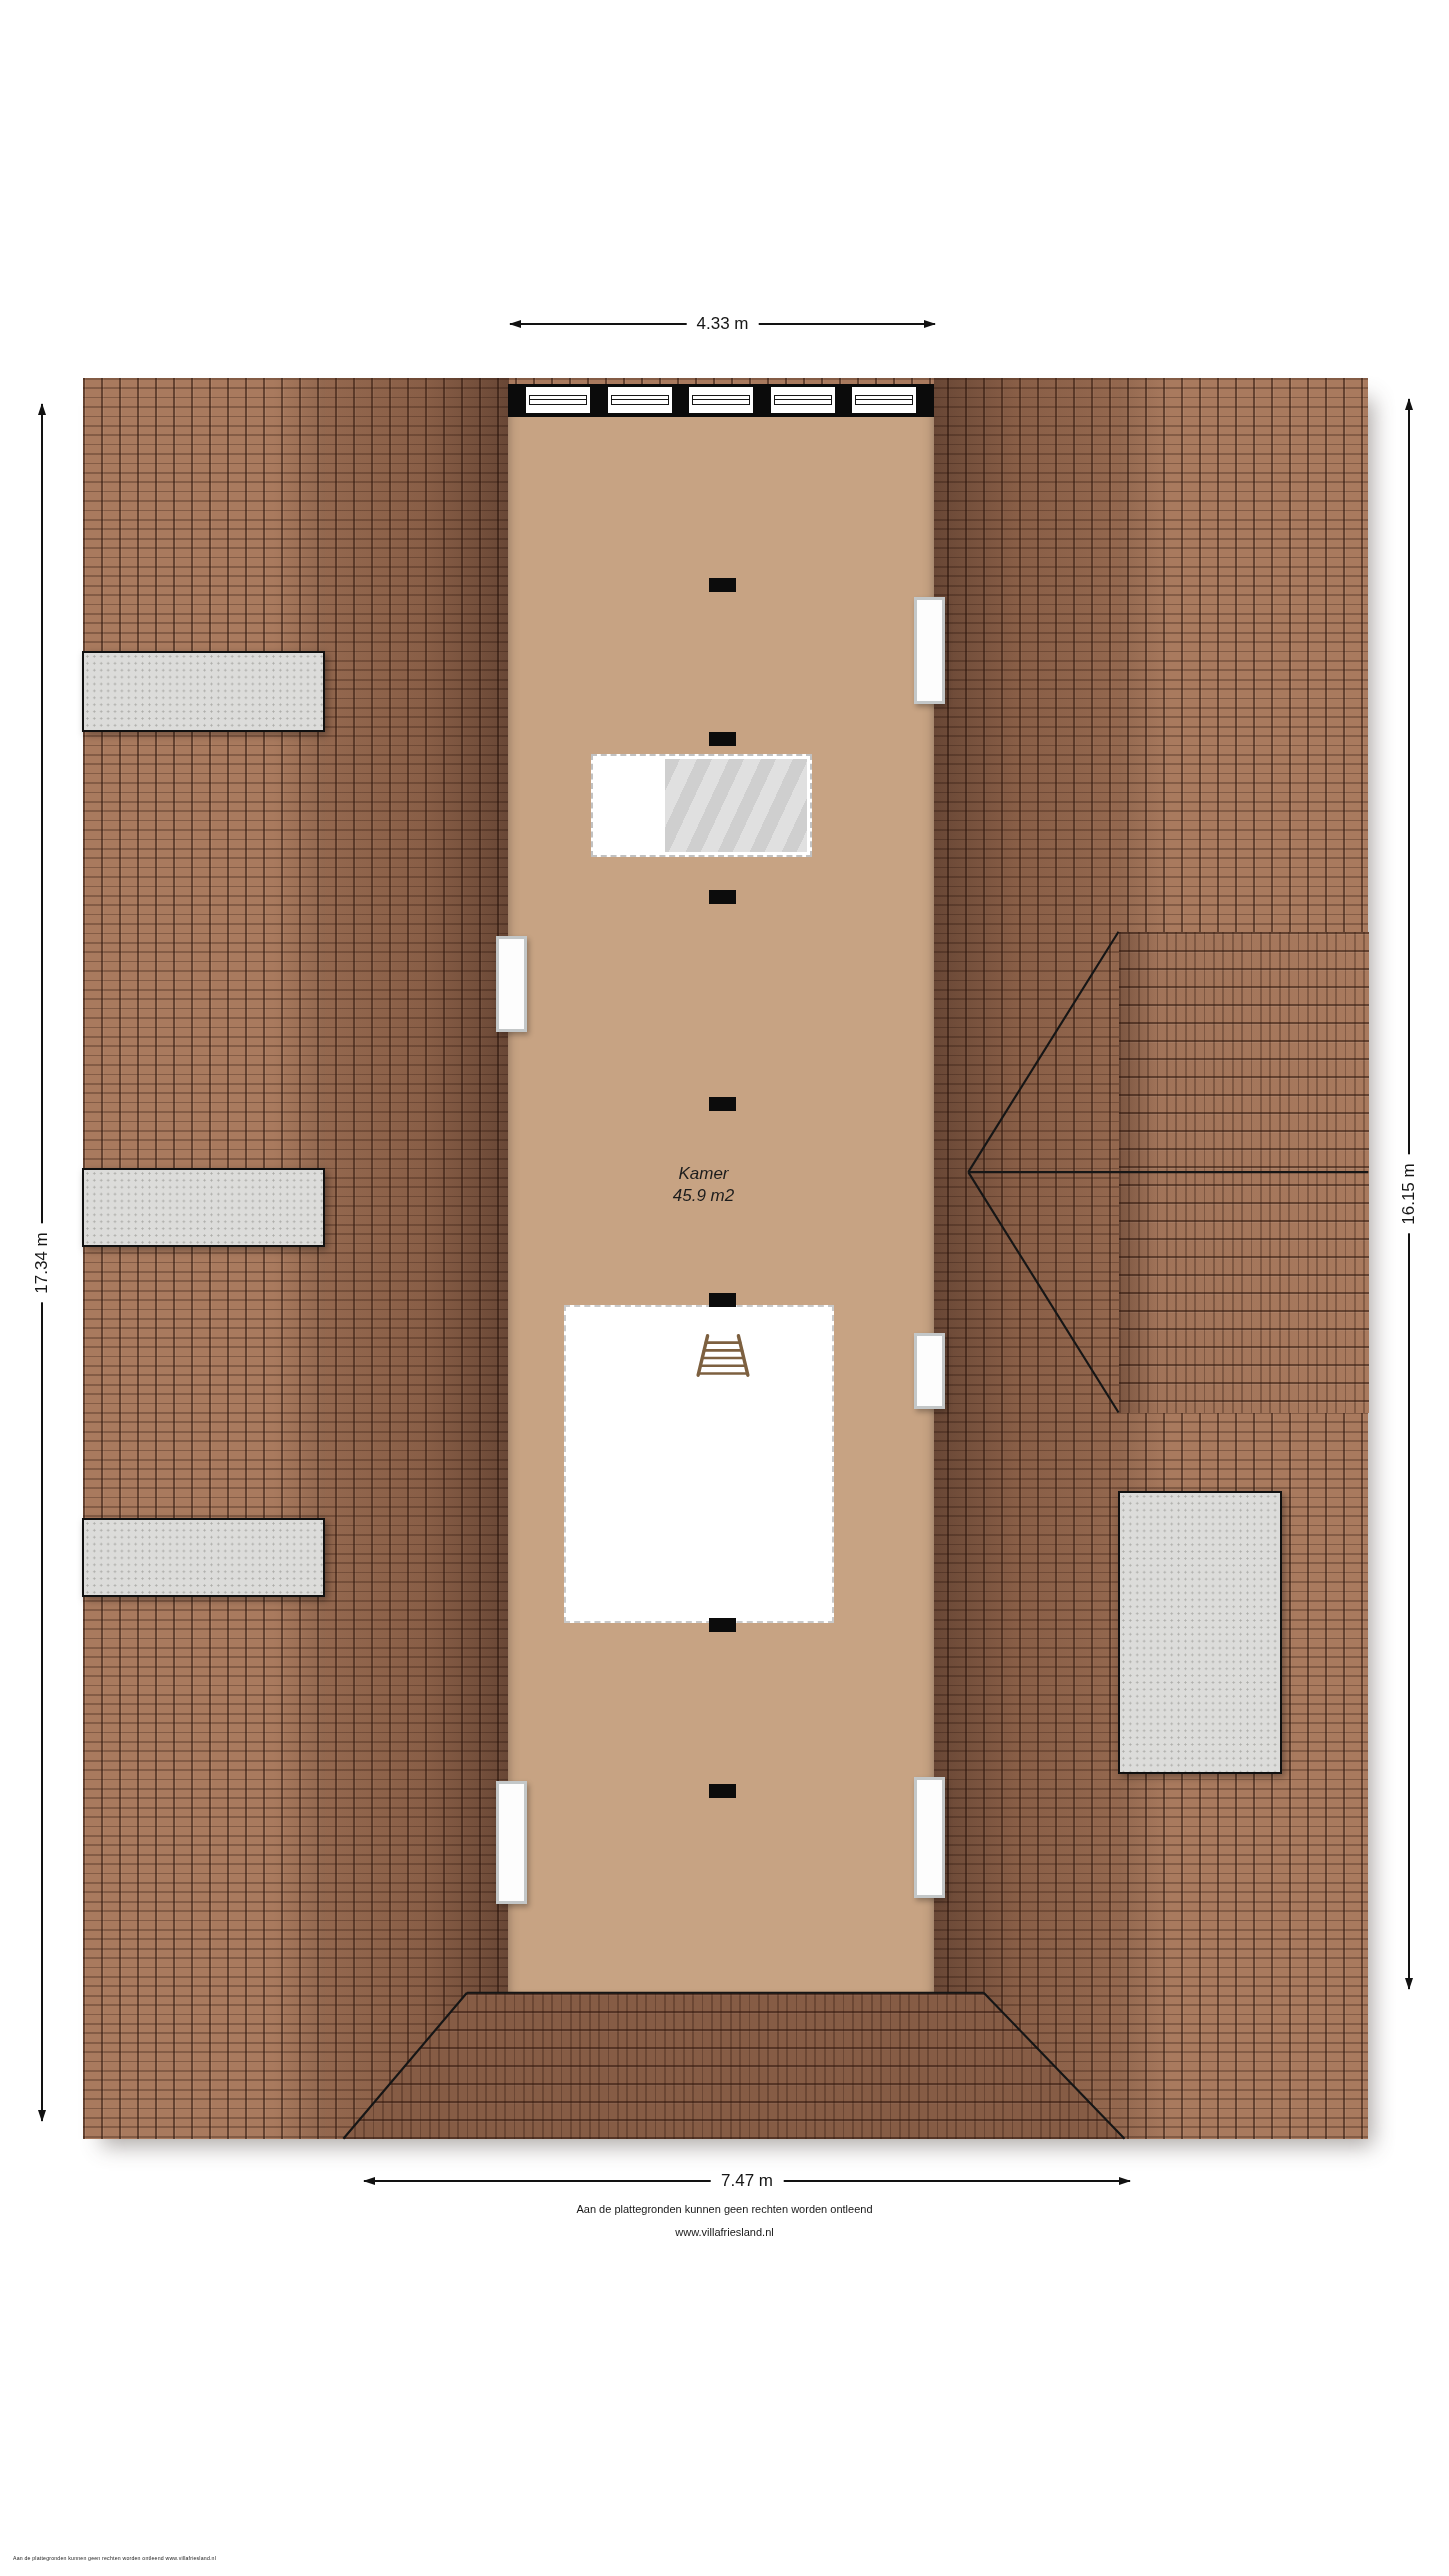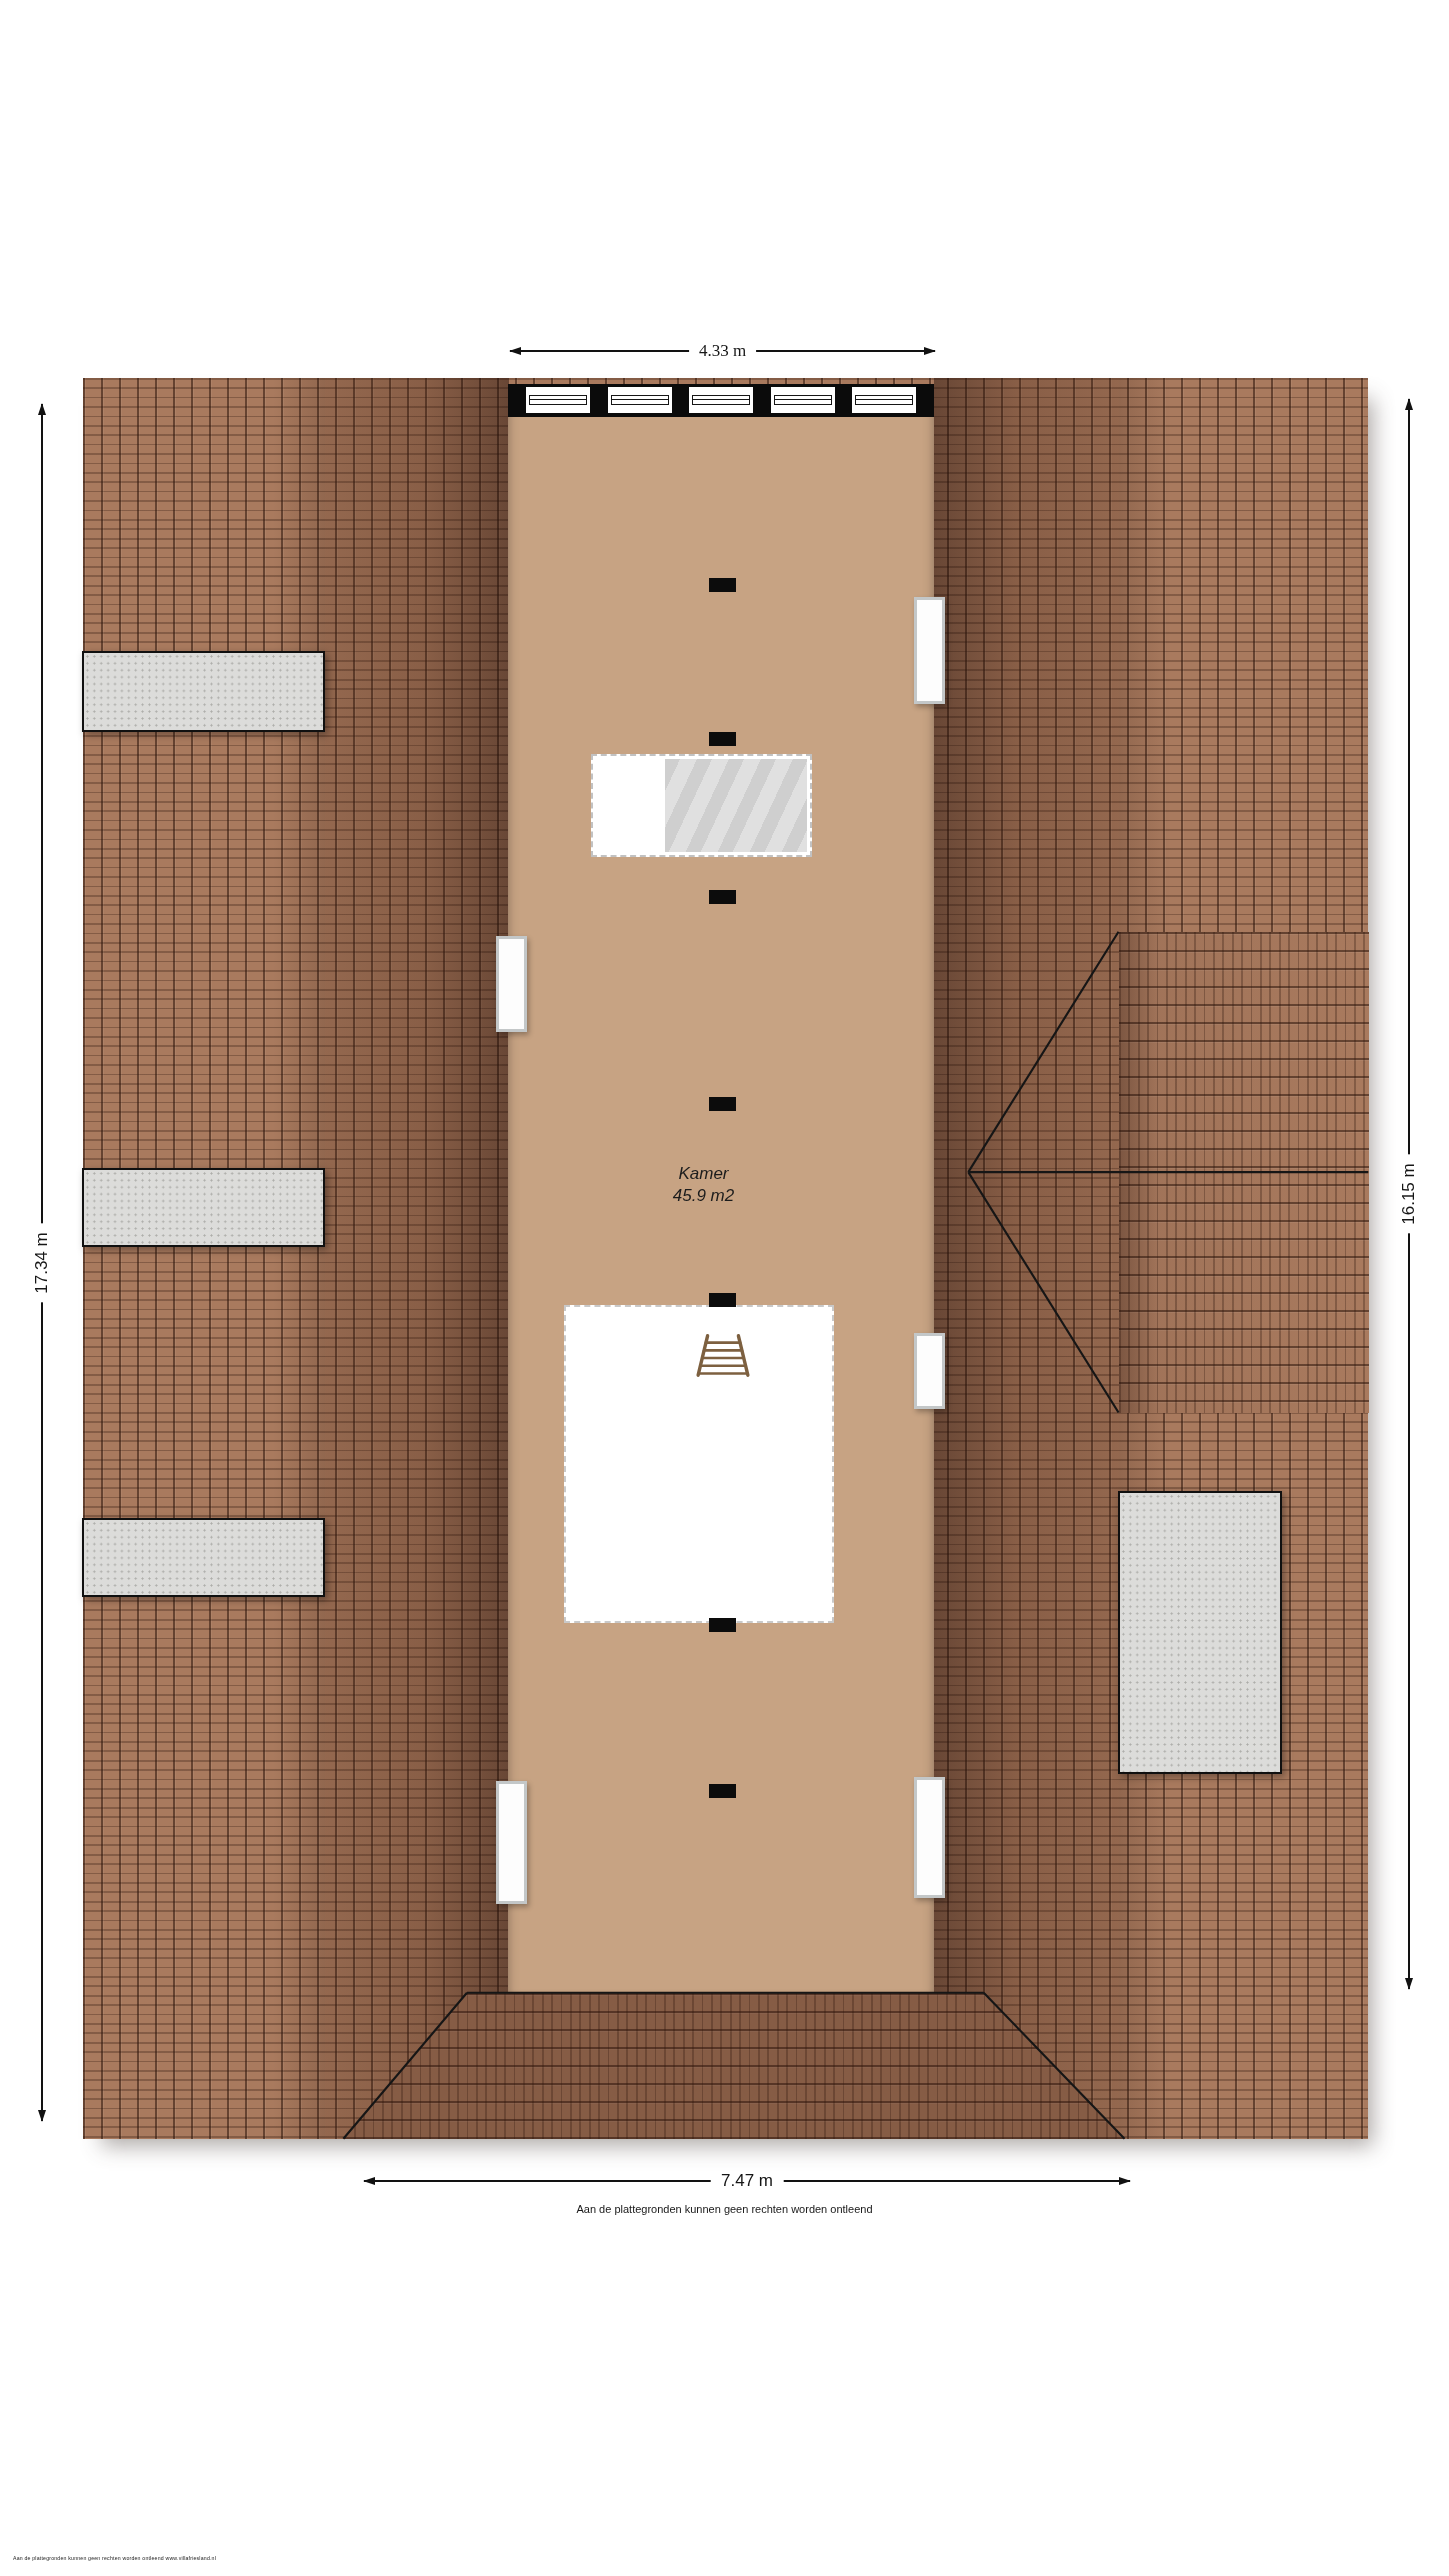--- a/index.html
+++ b/index.html
@@ -83,21 +83,21 @@
   .dim .line-v{position:absolute;top:0;bottom:0;left:6px;width:1.7px;background:#121212;}
   .dim .lbl{position:absolute;left:50%;top:50%;transform:translate(-50%,-50%);
     background:#ffffff;padding:0 10.3px;font-size:17px;white-space:nowrap;color:#161616;}
   .dim .lbl.rot{transform:translate(-50%,-50%) rotate(-90deg);padding:0 8.6px;}
   .arr{position:absolute;width:0;height:0;}
   .arr.a-left {left:-0.9px;top:6.9px;transform:translateY(-50%);border-top:4.3px solid transparent;border-bottom:4.3px solid transparent;border-right:12px solid #121212;}
   .arr.a-right{right:-0.9px;top:6.9px;transform:translateY(-50%);border-top:4.3px solid transparent;border-bottom:4.3px solid transparent;border-left:12px solid #121212;}
   .arr.a-up   {top:-0.9px;left:6.9px;transform:translateX(-50%);border-left:4.3px solid transparent;border-right:4.3px solid transparent;border-bottom:12px solid #121212;}
   .arr.a-down {bottom:-0.9px;left:6.9px;transform:translateX(-50%);border-left:4.3px solid transparent;border-right:4.3px solid transparent;border-top:12px solid #121212;}
 
-  #dim-top{left:510px;top:344px;width:425px;height:13.7px;font-family:Liberation Serif, serif;}
+  #dim-top{left:510px;top:317px;width:425px;height:13.7px;}
   #dim-bottom{left:364px;top:2174px;width:766px;height:13.7px;text-decoration:underline;}
   #dim-left{left:35px;top:404px;width:13.7px;height:1717px;}
   #dim-right{left:1402px;top:399px;width:13.7px;height:1590px;}
 
   
   #footer{position:absolute;left:0;top:2198px;width:1449px;text-align:center;z-index:9;
     font-size:11px;line-height:23px;color:#181818;}
   #fine-print{position:absolute;left:13px;top:2555px;font-size:5.2px;color:#222;z-index:9;letter-spacing:0.2px;}
 </style>
 </head>
@@ -203,15 +203,16 @@
     <div class="side-window left" style="top: 1781px; height: 123px;"></div>
     <div class="side-window right" style="top: 1777px; height: 121px;"></div>
     <div class="roof-block" style="left: 82px; top: 651px; width: 243px; height: 81px;"></div>
     <div class="roof-block" style="left: 82px; top: 1168px; width: 243px; height: 79px;"></div>
     <div class="roof-block" style="left: 82px; top: 1518px; width: 243px; height: 79px;"></div>
     <div class="roof-block" style="left: 1118px; top: 1491px; width: 164px; height: 283px;"></div>
   </div>
 
 <div id="footer">
   <div>Aan de plattegronden kunnen geen rechten worden ontleend</div>
+  <div>www.villafriesland.nl</div>
 </div>
 <div id="fine-print">Aan de plattegronden kunnen geen rechten worden ontleend www.villafriesland.nl</div>
 
 
 </body></html>

